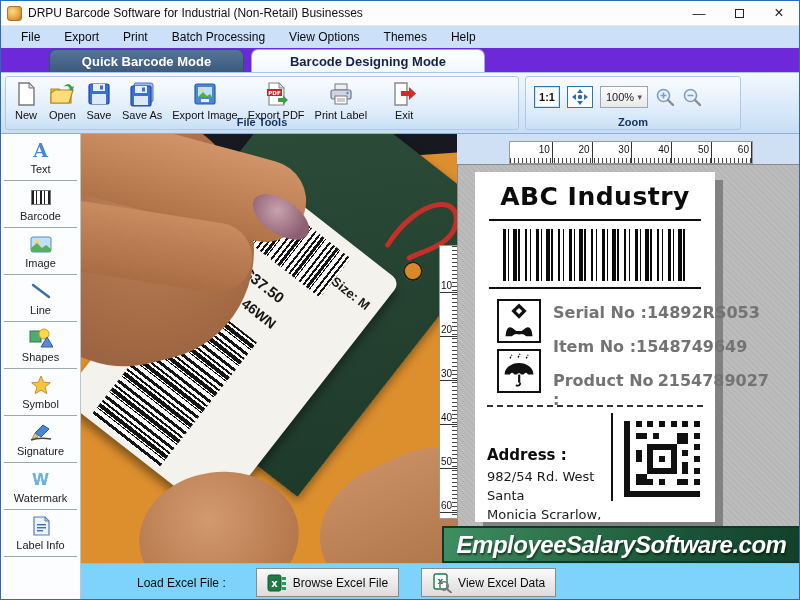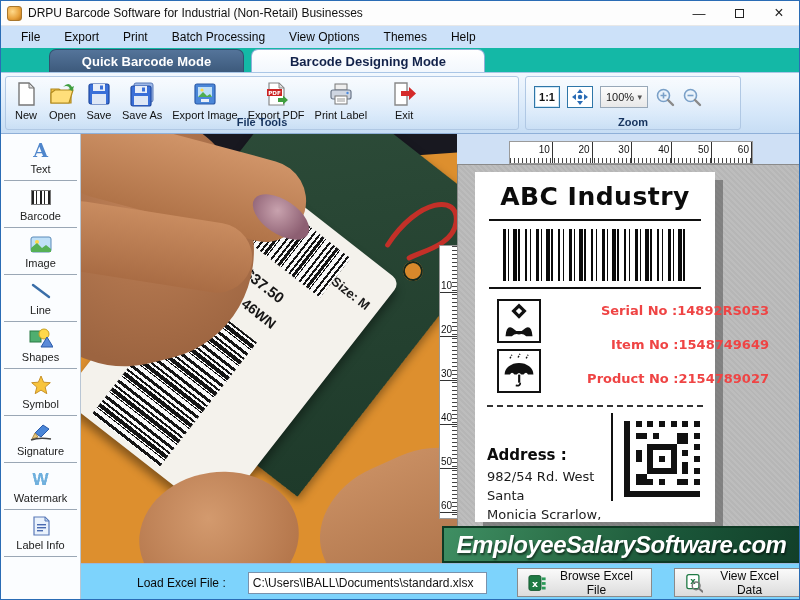--- a/index.html
+++ b/index.html
@@ -12,21 +12,21 @@
   .title-text { font-size:12px; color:#111; }
   .win-controls { margin-left:auto; display:flex; height:100%; }
   .win-btn { width:40px; height:100%; display:flex; align-items:center; justify-content:center; font-size:13px; color:#222; cursor:default; }
   .max-box { width:9px; height:9px; border:1px solid #222; }
 
   
   .menubar { position:absolute; left:0; top:25px; width:100%; height:22px; background:#cce1f9; display:flex; align-items:center; padding-left:10px; gap:4px; }
   .menu-item { font-size:12px; color:#0a0a0a; padding:2px 10px; }
 
   
-  .tabrow { position:absolute; left:0; top:47px; width:100%; height:24px; background:#14b8a6; }
+  .tabrow { position:absolute; left:0; top:47px; width:100%; height:24px; background:#6d28d9; }
   .tab { position:absolute; top:1px; height:23px; display:flex; align-items:center; justify-content:center; font-size:13px; font-weight:bold; border-radius:7px 7px 0 0; }
   .tab-active { left:48px; width:195px; background:linear-gradient(#54749a,#3d5a7c); color:#fff; border:1px solid #32506f; border-bottom:none; }
   .tab-inactive { left:250px; width:234px; background:linear-gradient(#ffffff,#f2f7fd); color:#12224a; border:1px solid #8fb0d8; border-bottom:none; }
 
   
   .toolbar { position:absolute; left:0; top:71px; width:100%; height:62px; background:linear-gradient(#f2f8fe,#d4e6f9 70%,#c7ddf4); border-top:1px solid #aac6e6; border-bottom:1px solid #8fb0d8; display:flex; padding:2px 4px; }
   .tgroup { position:relative; border:1px solid #b0c8e4; border-radius:3px; background:linear-gradient(rgba(255,255,255,.55),rgba(255,255,255,0)); height:54px; margin-top:1px; }
   .tgroup-file { width:514px; display:flex; align-items:flex-start; padding:2px 2px 14px 2px; }
   .tgroup-zoom { width:216px; margin-left:6px; display:flex; align-items:center; gap:7px; padding:0 8px 12px 8px; }
   .tcaption { position:absolute; bottom:1px; left:0; width:100%; text-align:center; font-size:11px; font-weight:bold; color:#16335e; }
@@ -76,21 +76,21 @@
   .vruler:after { content:""; position:absolute; right:0; top:0; height:100%; width:5px; background:repeating-linear-gradient(#444 0 1px,transparent 1px 4px); }
   .vcell { height:44px; width:100%; border-bottom:1px solid #333; font-size:10px; color:#111; display:flex; align-items:flex-end; justify-content:flex-start; padding:0 0 1px 1px; }
   .canvas { position:absolute; left:0; top:30px; width:344px; height:362px; background:#b6b6b6; background-image:repeating-linear-gradient(45deg, rgba(255,255,255,.10) 0 2px, transparent 2px 4px); border-top:1px solid #8a8a8a; border-left:1px solid #8a8a8a; }
   .card { position:absolute; left:17px; top:7px; width:240px; height:350px; background:#fff; box-shadow:8px 8px 0 rgba(92,92,92,.6); padding:6px 12px; font-family:"DejaVu Sans", sans-serif; }
   .company { text-align:center; font-size:25px; font-weight:bold; color:#0c0c0c; letter-spacing:.5px; padding:4px 0 6px; }
   .card-hr { border:none; border-top:2px solid #111; margin:2px 2px; }
   .card-bc { height:52px; margin:8px 16px 6px; background:repeating-linear-gradient(90deg,#0a0a0a 0 3px,#fff 3px 5px,#0a0a0a 5px 6px,#fff 6px 10px,#0a0a0a 10px 14px,#fff 14px 15px,#0a0a0a 15px 17px,#fff 17px 22px,#0a0a0a 22px 24px,#fff 24px 27px,#0a0a0a 27px 28px,#fff 28px 33px); }
   .fields { position:relative; margin-top:8px; height:102px; }
   .fbox { position:absolute; left:10px; width:44px; height:44px; border:2px solid #111; display:flex; align-items:center; justify-content:center; background:#fff; }
   .fbox1 { top:2px; } .fbox2 { top:52px; }
-  .frow { position:absolute; left:66px; width:216px; display:flex; justify-content:flex-end; font-size:13px; font-weight:bold; color:#ef4444; }
+  .frow { position:absolute; left:66px; width:216px; display:flex; justify-content:flex-start; font-size:16px; font-weight:bold; color:#737373; }
   .frow1 { top:6px; } .frow2 { top:40px; } .frow3 { top:74px; }
   .card-dash { border:none; border-top:2px dashed #333; margin:6px 0 4px; }
   .card-bottom { display:flex; height:96px; }
   .addr { flex:1; padding-top:2px;margin-top:33px; }
   .addr-label { font-size:15px; font-weight:bold; color:#0c0c0c; margin-bottom:4px; }
   .addr-line { font-size:13px; color:#1a1a1a; line-height:1.45; }
   .vdiv { width:2px; background:#111; margin:2px 8px 6px 2px; }
   .dm-wrap { width:82px; display:flex; align-items:center; justify-content:center; }
 
   
@@ -441,21 +441,20 @@
       </div>
     </div>
   </div>
 
   <div class="banner">
     <span class="banner-text">EmployeeSalarySoftware.com</span>
   </div>
 
   <div class="bottombar">
     <span class="load-label">Load Excel File :</span>
-    <input class="path-input" type="text" value="C:\Users\IBALL\Documents\standard.xlsx" style="">
     <button class="xbtn" style="margin-left:8px;">
       <svg width="20" height="18" viewBox="0 0 20 18">
           <rect x="1" y="1" width="13" height="16" rx="2" fill="#1f7a44" stroke="#145a30"></rect>
           <text x="7.5" y="13" font-size="10" font-weight="bold" font-family="DejaVu Sans, sans-serif" fill="#fff" text-anchor="middle">x</text>
           <rect x="15" y="3" width="4" height="3" fill="#2a9a58"></rect>
           <rect x="15" y="8" width="4" height="3" fill="#2a9a58"></rect>
           <rect x="15" y="13" width="4" height="3" fill="#2a9a58"></rect>
         </svg>
       <span>Browse Excel File</span>
     </button>

